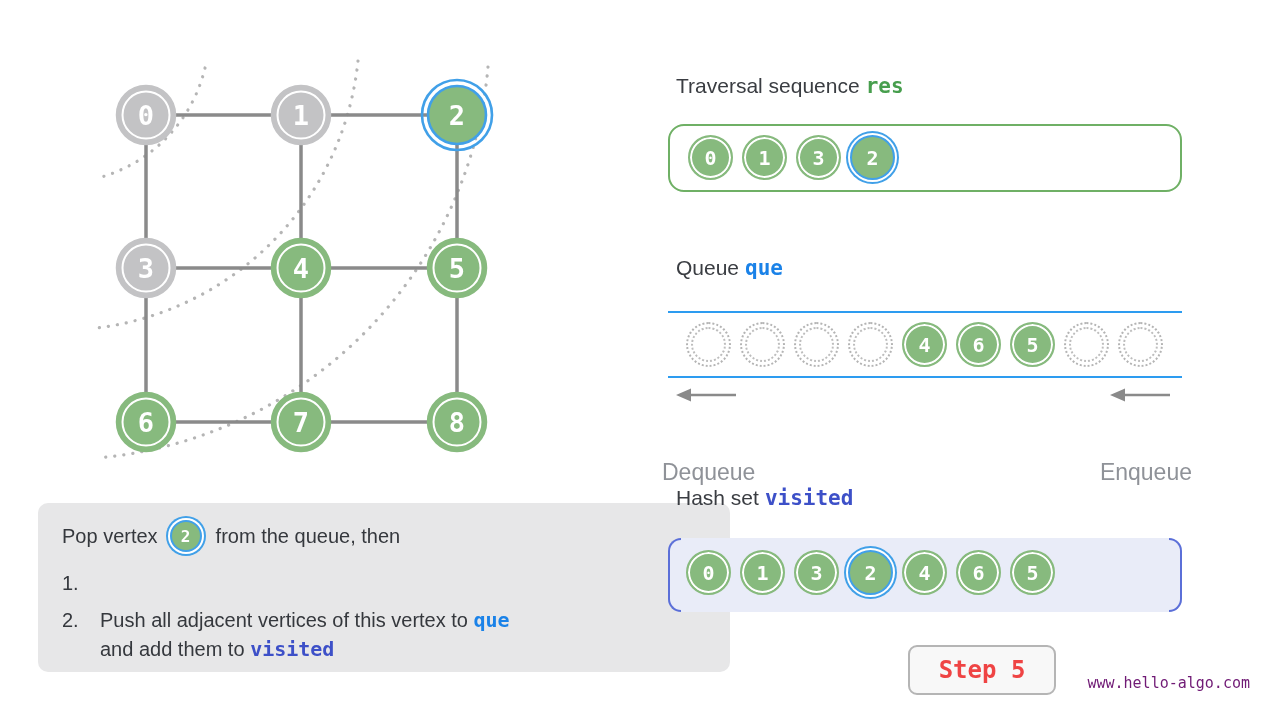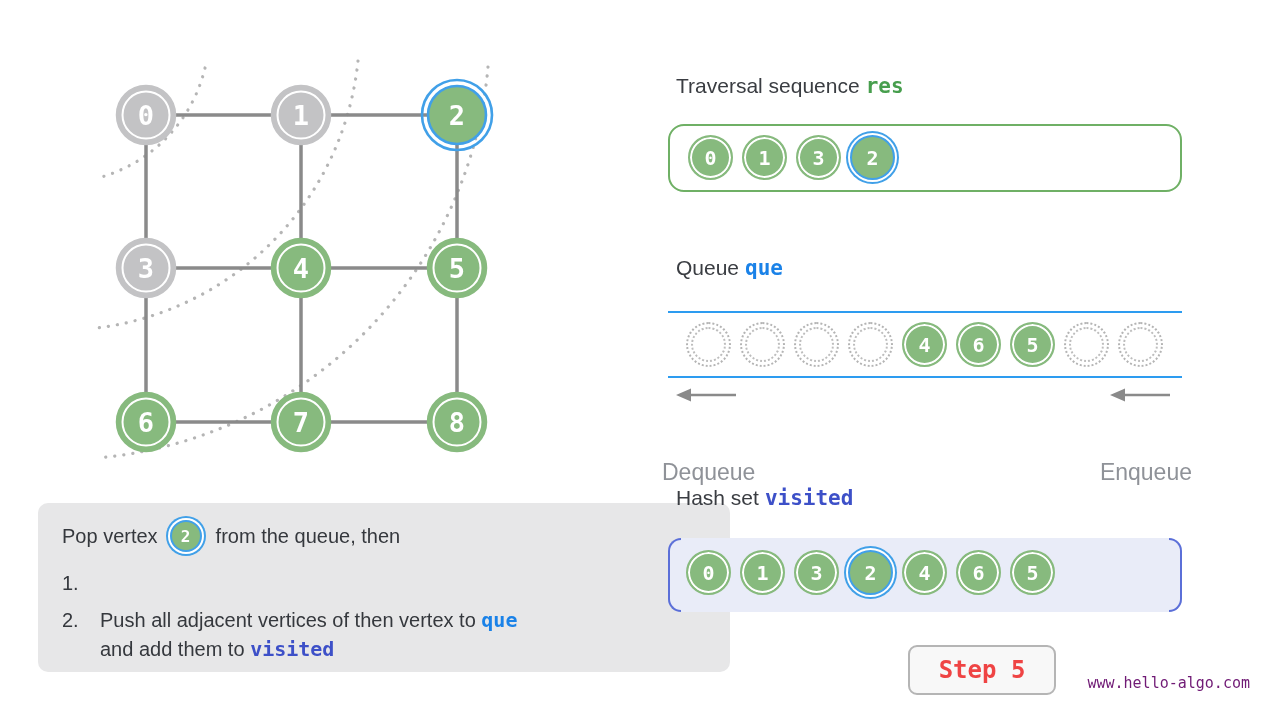--- a/index.html
+++ b/index.html
@@ -156,21 +156,21 @@
       <span>from the queue, then</span>
     </div>
     <ol>
       <li>
         <span class="num">1.</span>
       </li>
       <li>
         <span class="num">2.</span>
         <span>
           <div>
-            <span>Push all adjacent vertices of then vertex to</span>
+            <span>Push all adjacent vertices of this vertex to</span>
             <span class="code blue">que</span>
           </div>
           <div>
             <span>and add them to</span>
             <span class="code indigo">visited</span>
           </div>
         </span>
       </li>
     </ol>
   </div>

